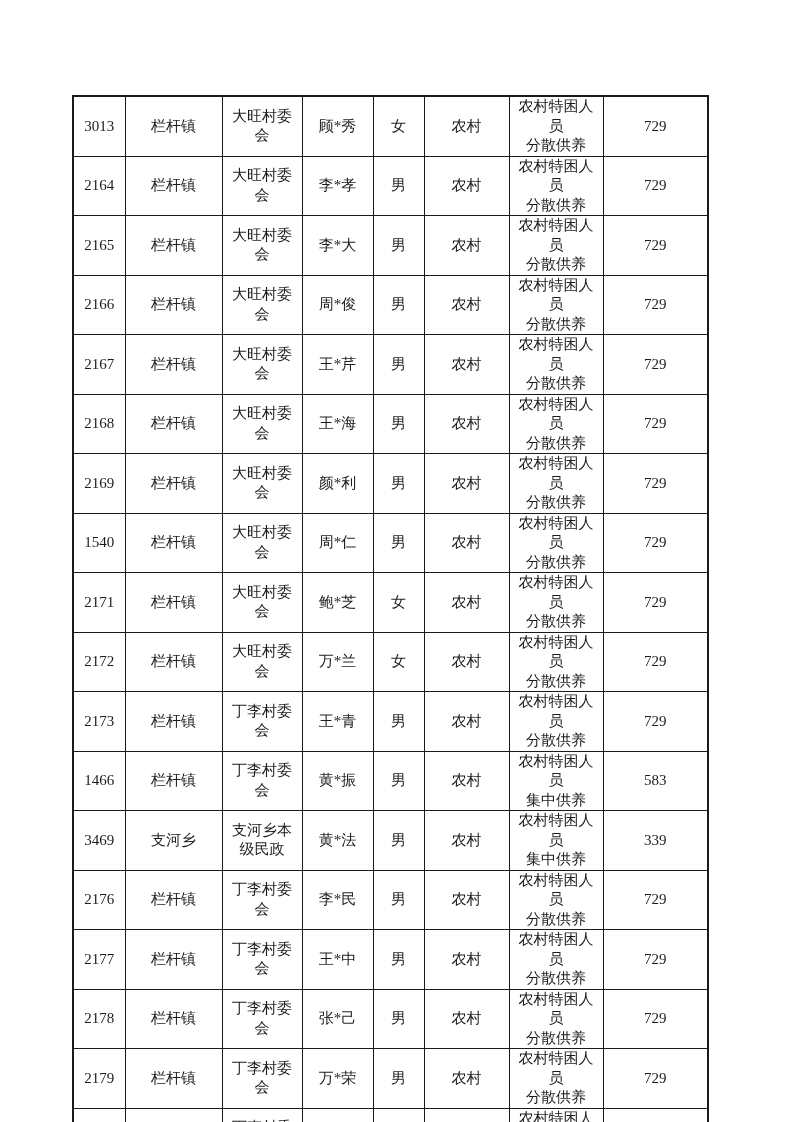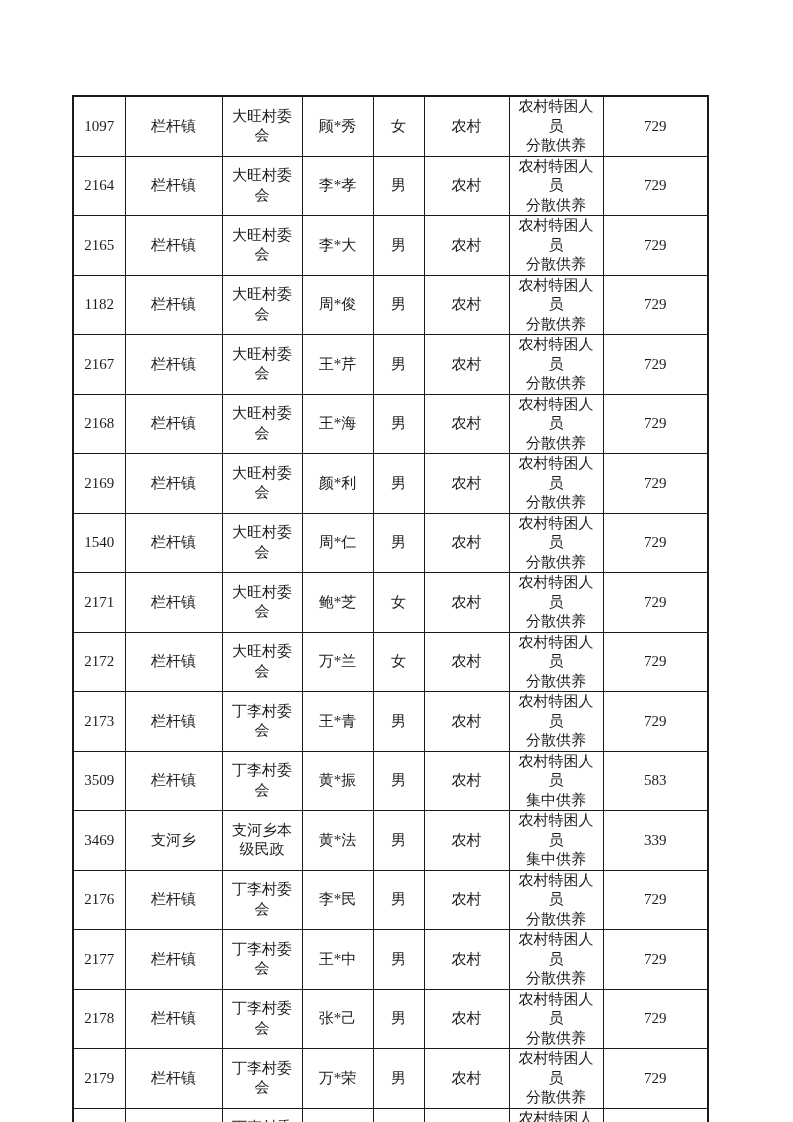--- a/index.html
+++ b/index.html
@@ -62,21 +62,21 @@
       <col class="c-town">
       <col class="c-village">
       <col class="c-name">
       <col class="c-gender">
       <col class="c-hh">
       <col class="c-category">
       <col class="c-amount">
     </colgroup>
     <tbody>
         <tr>
-          <td>1097</td>
+          <td>3013</td>
           <td>栏杆镇</td>
           <td>大旺村委
 会</td>
           <td>顾*秀</td>
           <td>女</td>
           <td>农村</td>
           <td>农村特困人员
 分散供养</td>
           <td>729</td>
         </tr>
@@ -98,21 +98,21 @@
           <td>大旺村委
 会</td>
           <td>李*大</td>
           <td>男</td>
           <td>农村</td>
           <td>农村特困人员
 分散供养</td>
           <td>729</td>
         </tr>
         <tr>
-          <td>1182</td>
+          <td>2166</td>
           <td>栏杆镇</td>
           <td>大旺村委
 会</td>
           <td>周*俊</td>
           <td>男</td>
           <td>农村</td>
           <td>农村特困人员
 分散供养</td>
           <td>729</td>
         </tr>
@@ -194,21 +194,21 @@
           <td>丁李村委
 会</td>
           <td>王*青</td>
           <td>男</td>
           <td>农村</td>
           <td>农村特困人员
 分散供养</td>
           <td>729</td>
         </tr>
         <tr>
-          <td>3509</td>
+          <td>1466</td>
           <td>栏杆镇</td>
           <td>丁李村委
 会</td>
           <td>黄*振</td>
           <td>男</td>
           <td>农村</td>
           <td>农村特困人员
 集中供养</td>
           <td>583</td>
         </tr>

